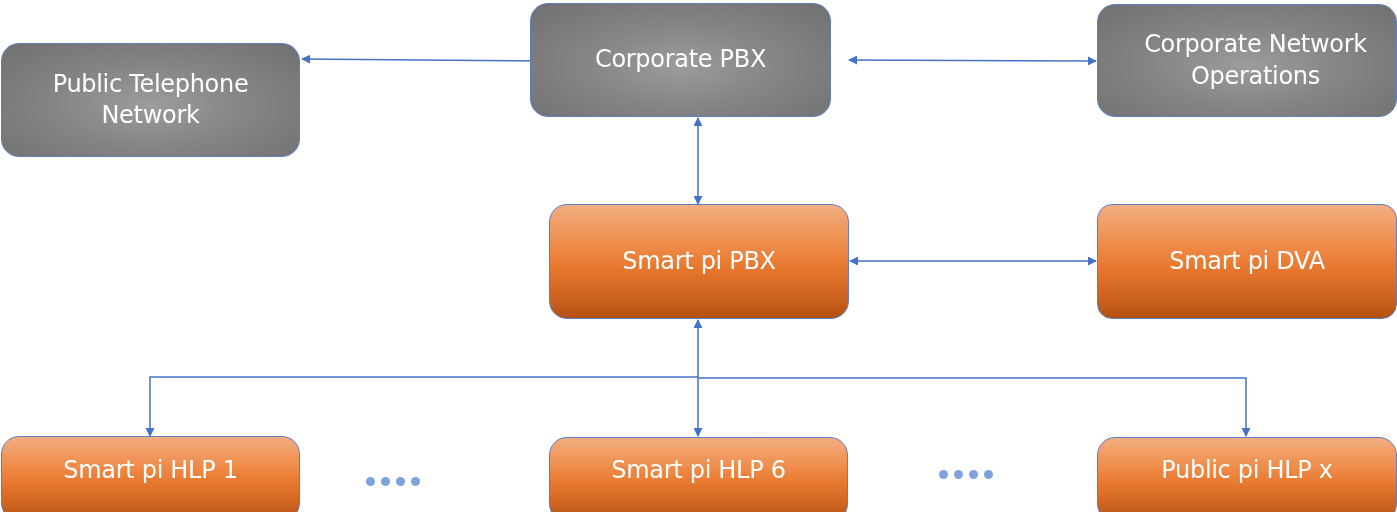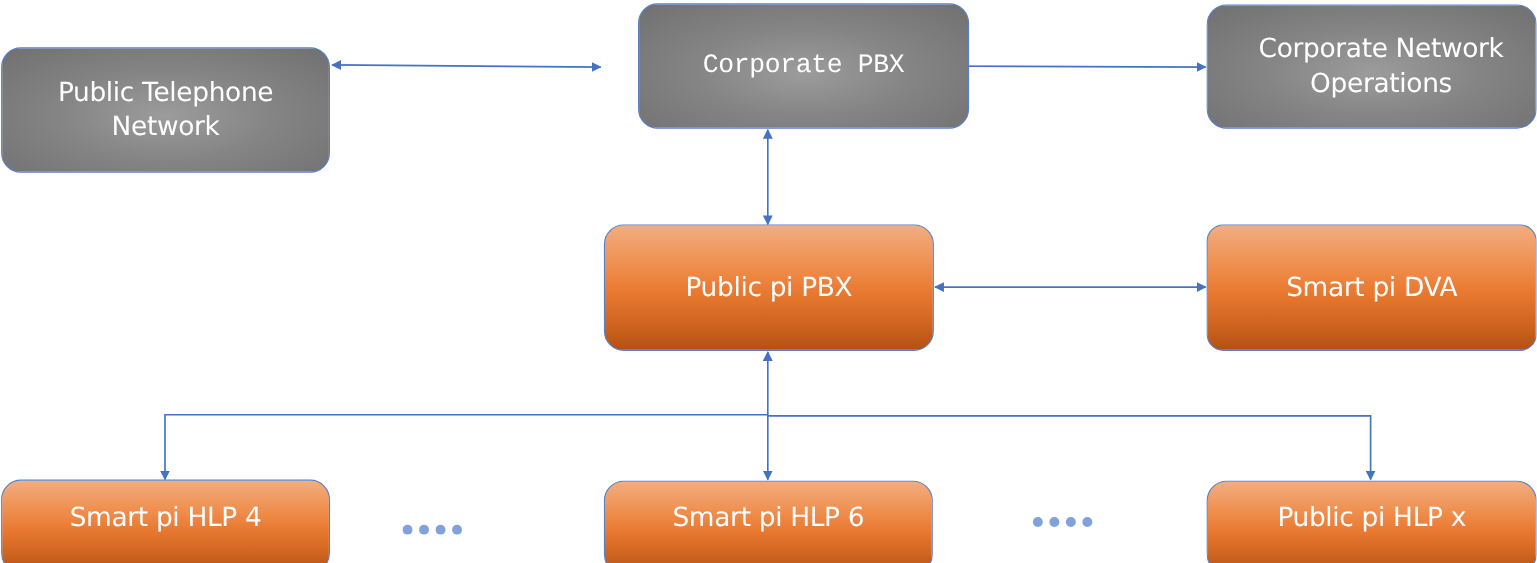--- a/index.html
+++ b/index.html
@@ -46,39 +46,39 @@
   <polyline points="698,377 150,377 150,436" fill="none" stroke="#4472c4" stroke-width="1.5" marker-end="url(#arr)"></polyline>
 
   <polyline points="698,378 1246,378 1246,436" fill="none" stroke="#4472c4" stroke-width="1.5" marker-end="url(#arr)"></polyline>
 </svg>
 
 <div class="node gray" style="left:1px; top:1px; width:299px; height:114px;margin-top:42px;">
   <span>Public Telephone
 Network</span>
 </div>
 
-<div class="node gray" style="left:580px; top:3px; width:301px; height:114px;font-family:Liberation Mono, monospace;">
+<div class="node gray" style="left:530px; top:3px; width:301px; height:114px;">
   <span>Corporate PBX</span>
 </div>
 
 <div class="node gray" style="left:1097px; top:4px; width:300px; height:113px;padding-left:17px;">
   <span>Corporate Network
 Operations</span>
 </div>
 
 <div class="node orange" style="left:549px; top:204px; width:300px; height:115px;">
-  <span>Public pi PBX</span>
+  <span>Smart pi PBX</span>
 </div>
 
 <div class="node orange" style="left:1097px; top:204px; width:300px; height:115px;border-radius:15px;">
   <span>Smart pi DVA</span>
 </div>
 
 <div class="node orange" style="left:1px; top:436px; width:299px; height:85px; align-items:flex-start; padding-top:18px;">
-  <span>Smart pi HLP 4</span>
+  <span>Smart pi HLP 1</span>
 </div>
 
 <div class="node orange" style="left:549px; top:437px; width:299px; height:85px; align-items:flex-start; padding-top:17px;">
   <span>Smart pi HLP 6</span>
 </div>
 
 <div class="node orange" style="left:1097px; top:437px; width:300px; height:85px; align-items:flex-start; padding-top:17px;">
   <span>Public pi HLP x</span>
 </div>
 

